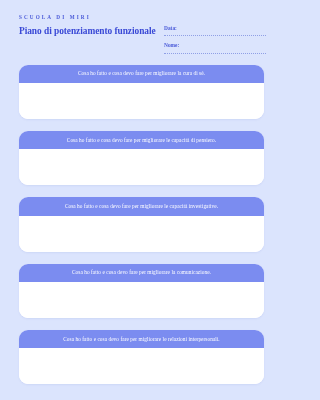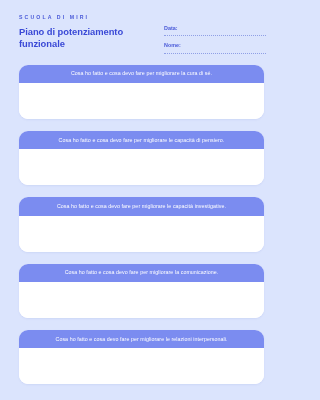--- a/index.html
+++ b/index.html
@@ -12,20 +12,21 @@
     background: #dbe4fd;
     font-family: "Liberation Sans", sans-serif;
     overflow: hidden;
   }
   #worksheet {
     position: relative;
     width: 283px;
     height: 400px;
     background: #dbe4fd;
     box-sizing: border-box;
+    font-family: Liberation Serif, serif;
   }
 
   
   .header {
     display: flex;
     align-items: flex-start;
     justify-content: space-between;
     padding: 15px 17px 0 19px;
     box-sizing: border-box;
   }

